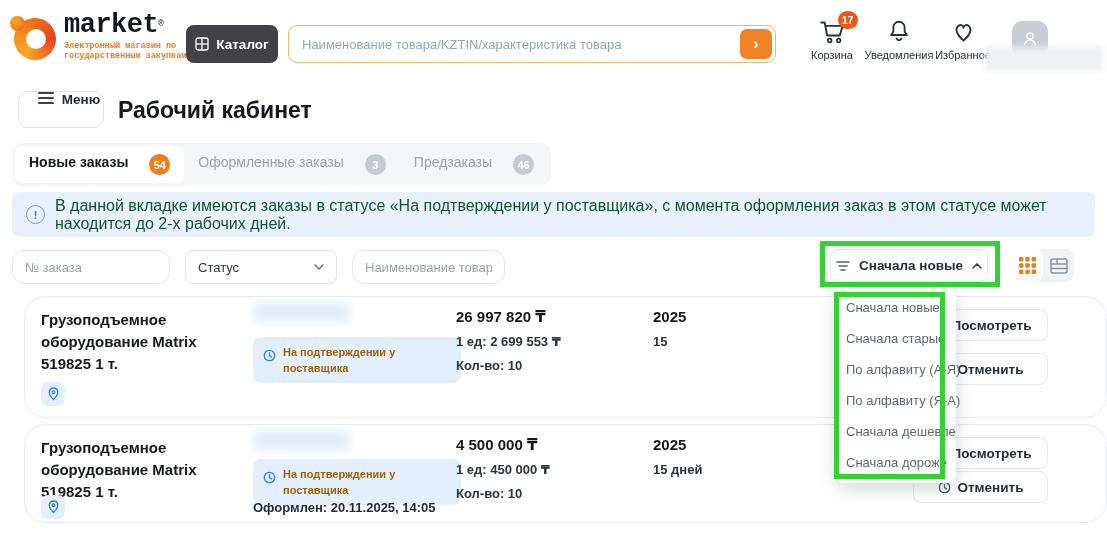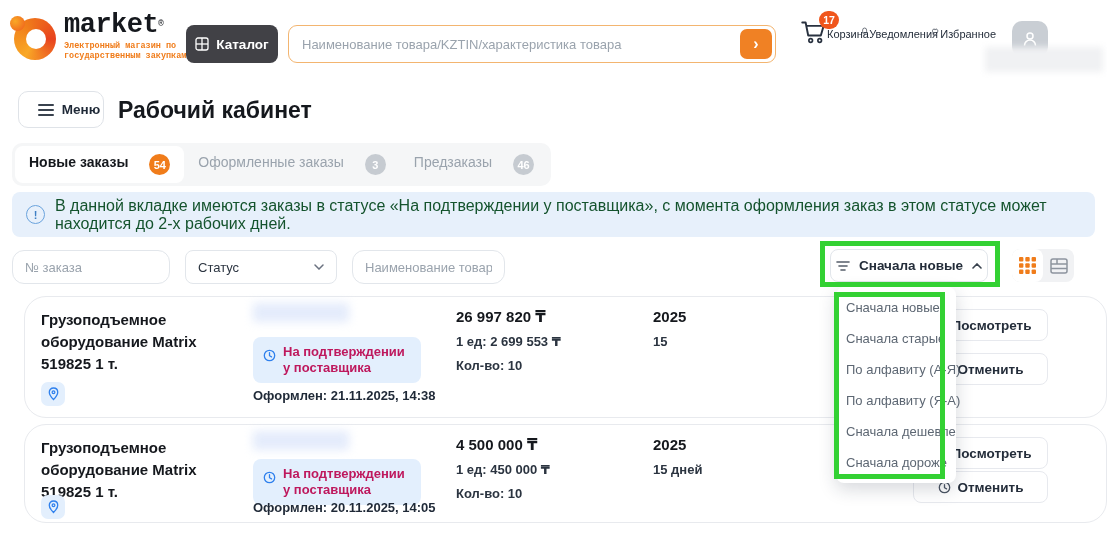--- a/index.html
+++ b/index.html
@@ -45,39 +45,39 @@
     flex:1; border:none; outline:none; font-size:13px; color:#2b3440; padding:0 10px;
     font-family:"Liberation Sans", sans-serif; background:transparent;
   }
   .search-input::placeholder { color:#9aa3ad; }
   .search-submit {
     width:32px; height:30px; border:none; border-radius:7px; background:#f08124;
     color:#fff; font-size:16px; font-weight:bold; cursor:pointer; line-height:1;
     display:flex; align-items:center; justify-content:center;
   }
 
-  .hdr-ic { top:18px; width:64px; display:flex; align-items:center; cursor:pointer; }
+  .hdr-ic { top:18px; width:64px; display:flex; flex-direction:column; align-items:center; cursor:pointer; }
   .hdr-ic svg { display:block; }
   .hdr-ic-label { margin-top:4px; font-size:11px; color:#242d3a; white-space:nowrap; }
   .cart-wrap { position:relative; }
   .cart-badge {
     position:absolute; top:-7px; right:-12px; min-width:20px; height:18px; padding:0 4px;
     border-radius:10px; background:#f0561c; color:#fff; font-size:10.5px; font-weight:bold;
     display:flex; align-items:center; justify-content:center;
   }
   .avatar {
     left:1012px; top:21px; width:36px; height:36px; border-radius:10px; background:#c9ced4;
     display:flex; align-items:center; justify-content:center; cursor:pointer;
   }
   .hdr-blur { left:985px; top:47px; width:118px; height:25px; background:#f0f1f3; filter:blur(3px); }
 
   
   .menu-btn {
     left:18px; top:91px; width:86px; height:37px; border:1px solid #dfe3e8; border-radius:10px;
-    background:#fff; display:flex; align-items:center; justify-content:center; gap:8px;
+    background:#fff; display:flex; justify-content:center; gap:8px;
     font-size:13.5px; font-weight:bold; color:#1f2937; cursor:pointer;padding-left:16px;
   }
   .hamburger { width:16px; display:flex; flex-direction:column; gap:3px; }
   .hamburger span { display:block; height:2px; border-radius:2px; background:#39424e; }
   .page-title { left:118px; top:97px; font-size:23px; font-weight:bold; color:#15181d; }
 
   
   .tabs { left:12px; top:143px; display:inline-flex; background:#f5f6f7; border-radius:10px; padding:3px; }
   .tab {
     display:flex; align-items:flex-start; gap:21px; padding:8px 14px; font-size:14px;
@@ -136,22 +136,22 @@
   .pin-badge {
     position:absolute; left:16px; width:24px; height:24px; border-radius:7px; background:#e3effd;
     display:flex; align-items:center; justify-content:center;
   }
   .card1 .pin-badge { top:85px; } .card2 .pin-badge { top:70px; }
   .supplier-blur {
     position:absolute; left:228px; top:6px; width:96px; height:19px;
     background:#c9d8f8; opacity:.5; filter:blur(5px);
   }
   .status-badge {
-    position:absolute; left:228px; width:168px; background:#e3effd; border-radius:8px;
-    padding:7px 10px 7px 10px; display:flex; gap:7px; color:#be185d; font-size:13px; font-weight:bold;
+    position:absolute; left:228px; width:208px; background:#e3effd; border-radius:8px;
+    padding:7px 10px 7px 10px; display:flex; gap:7px; color:#a16207; font-size:11px; font-weight:bold;
     line-height:16px;
   }
   .card1 .status-badge { top:40px; } .card2 .status-badge { top:34px; }
   .status-badge svg { flex:none; margin-top:5px; }
   .order-created { position:absolute; left:228px; font-size:13px; font-weight:bold; color:#1f2937; }
   .card1 .order-created { top:91px; } .card2 .order-created { top:75px; }
   .price-total { position:absolute; left:431px; top:11px; font-size:15px; font-weight:bold; color:#15181d; }
   .price-unit { position:absolute; left:431px; top:37px; font-size:13px; font-weight:bold; color:#2b3440; }
   .price-qty { position:absolute; left:431px; top:61px; font-size:13px; font-weight:bold; color:#2b3440; }
   .year-val { position:absolute; left:628px; top:11px; font-size:15px; font-weight:bold; color:#15181d; }
@@ -329,21 +329,20 @@
     </svg>
   </div>
   <div class="supplier-blur"></div>
   <div class="status-badge">
     <svg width="13" height="13" viewBox="0 0 14 14">
       <circle cx="7" cy="7" r="5.6" fill="none" stroke="#2f80ed" stroke-width="1.4"></circle>
       <path d="M7 4 v3.2 l2.2 1.3" fill="none" stroke="#2f80ed" stroke-width="1.4" stroke-linecap="round"></path>
     </svg>
     <span>На подтверждении у поставщика</span>
   </div>
-  <div class="order-created">Оформлен: 21.11.2025, 14:38</div>
   <div class="price-total">26 997 820 ₸</div>
   <div class="price-unit">1 ед: 2 699 553 ₸</div>
   <div class="price-qty">Кол-во: 10</div>
   <div class="year-val">2025</div>
   <div class="days-val">15</div>
   <div class="ord-btn btn-view">
     <svg width="15" height="11" viewBox="0 0 16 11">
       <path d="M1 5.5 C3 2 5.5 1 8 1 s5 1 7 4.5 C13 9 10.5 10 8 10 S3 9 1 5.5 z" fill="none" stroke="#4b5563" stroke-width="1.3"></path>
       <circle cx="8" cy="5.5" r="1.9" fill="none" stroke="#4b5563" stroke-width="1.3"></circle>
     </svg>

